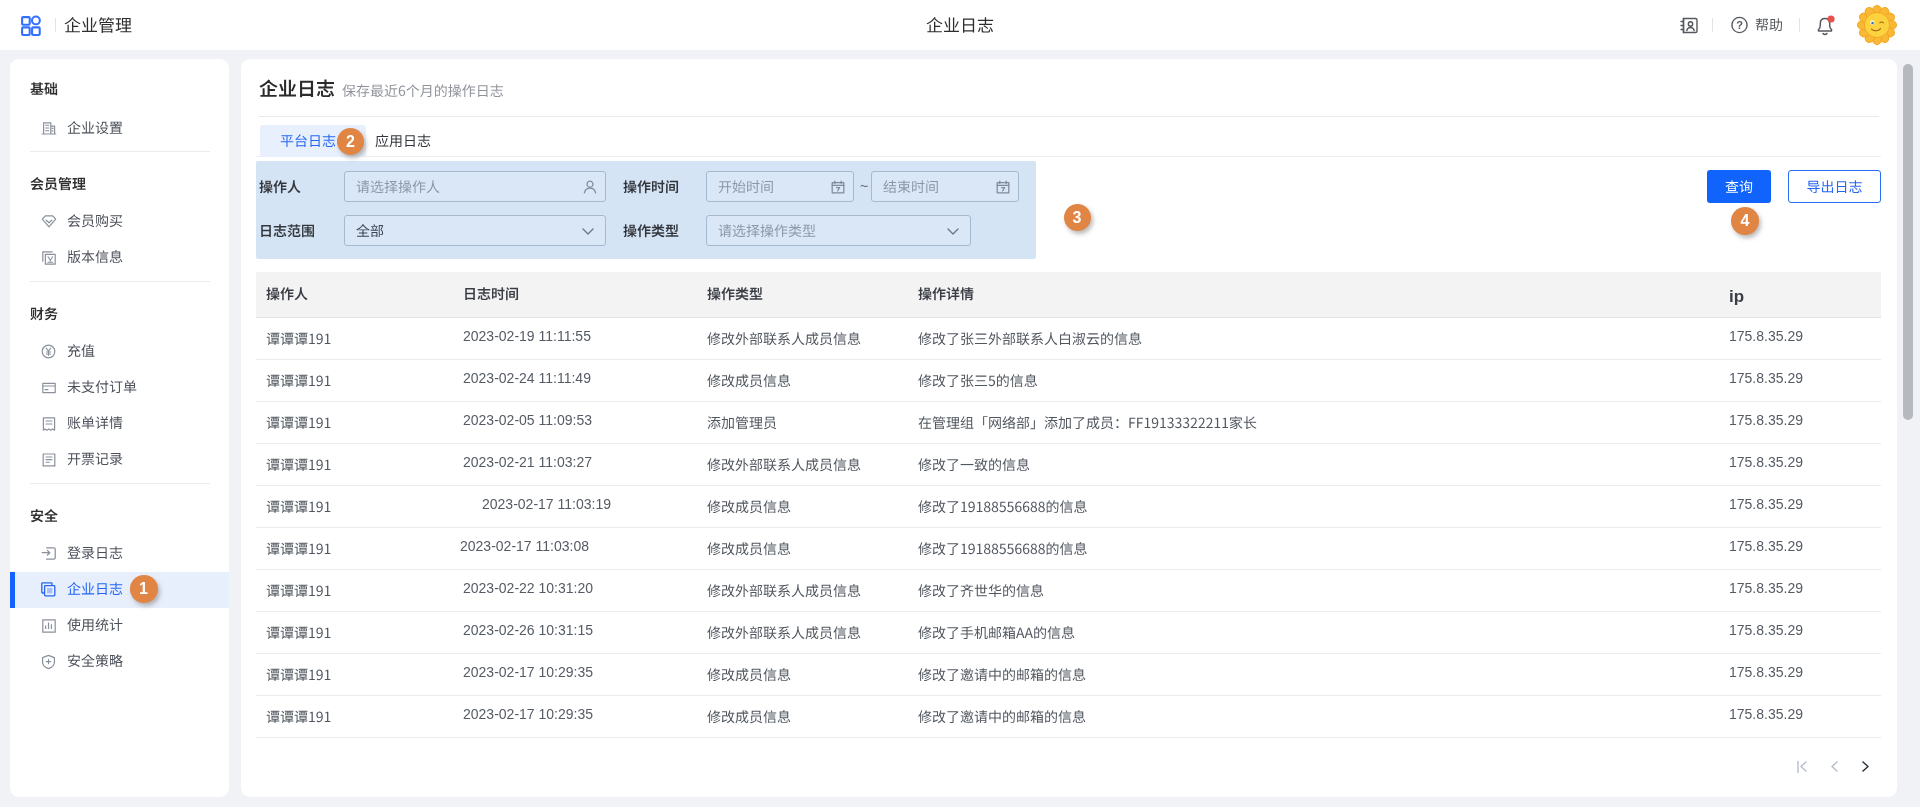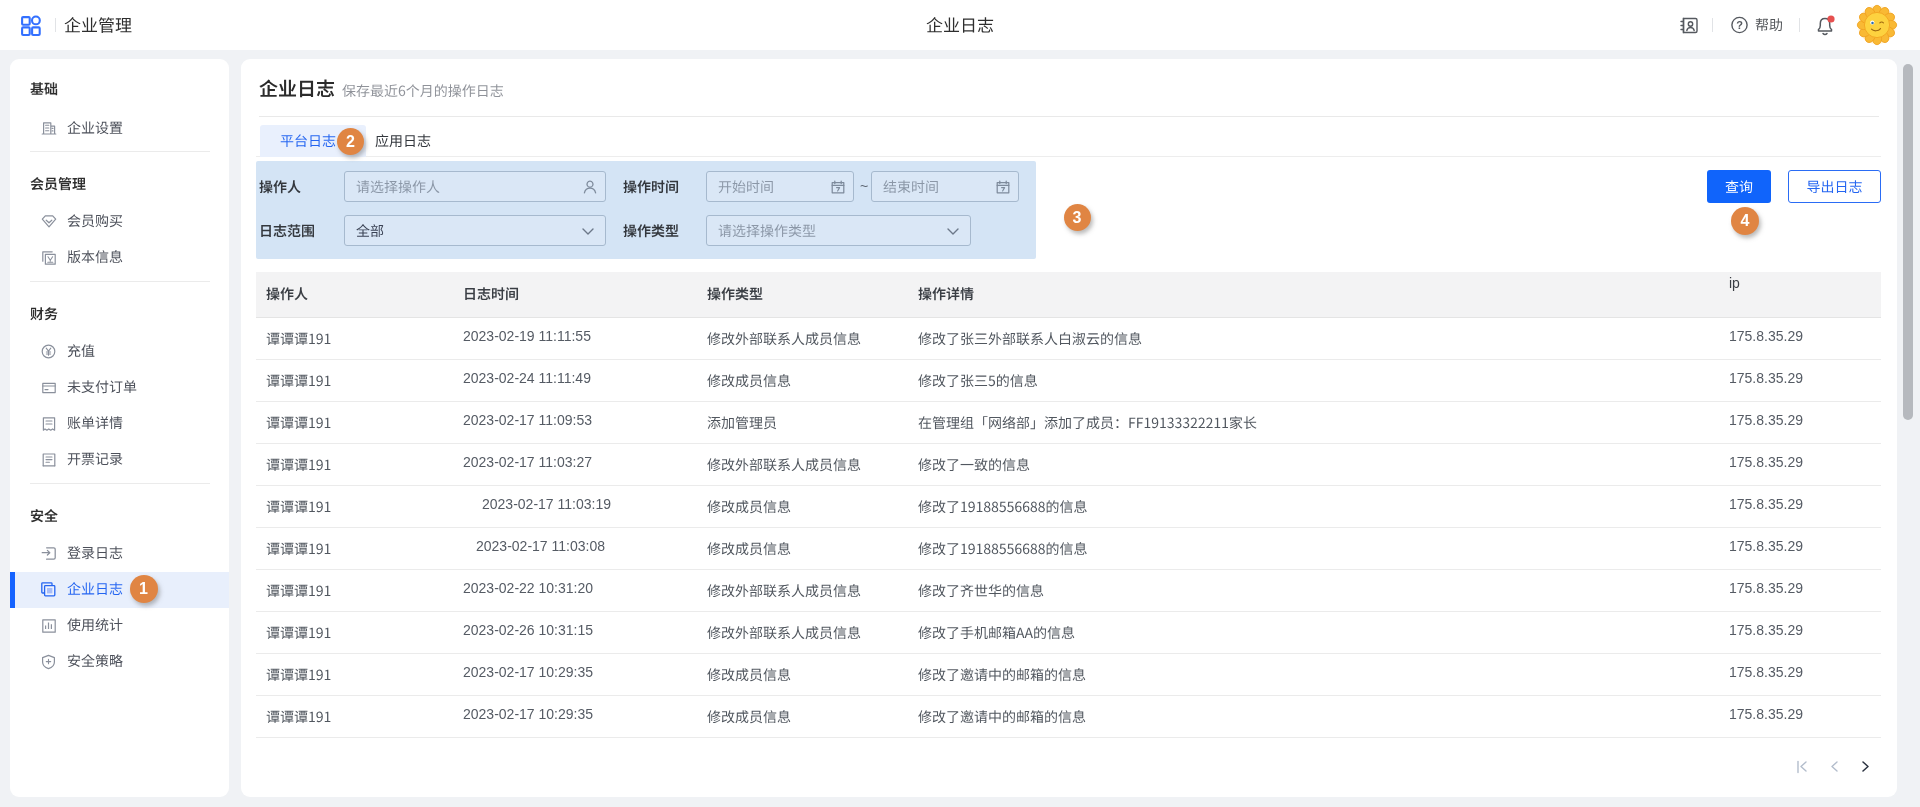--- a/index.html
+++ b/index.html
@@ -38,32 +38,32 @@
 <div style="position:absolute;left:256px;top:359px;width:1625px;height:1px;background:#ebebeb"></div>
 <div style="position:absolute;left:256px;top:401px;width:1625px;height:1px;background:#ebebeb"></div>
 <div style="position:absolute;left:256px;top:443px;width:1625px;height:1px;background:#ebebeb"></div>
 <div style="position:absolute;left:256px;top:485px;width:1625px;height:1px;background:#ebebeb"></div>
 <div style="position:absolute;left:256px;top:527px;width:1625px;height:1px;background:#ebebeb"></div>
 <div style="position:absolute;left:256px;top:569px;width:1625px;height:1px;background:#ebebeb"></div>
 <div style="position:absolute;left:256px;top:611px;width:1625px;height:1px;background:#ebebeb"></div>
 <div style="position:absolute;left:256px;top:653px;width:1625px;height:1px;background:#ebebeb"></div>
 <div style="position:absolute;left:256px;top:695px;width:1625px;height:1px;background:#ebebeb"></div>
 <div style="position:absolute;left:256px;top:737px;width:1625px;height:1px;background:#ebebeb"></div>
-<div class="abs" style="left:1729px;top:275px;font-size:14px;font-weight:normal;color:#3a3e44">ip</div>
+<div class="abs" style="left:1729px;top:287px;font-size:17px;font-weight:bold;color:#3a3e44">ip</div>
 <div class="tx" style="left:463px;top:328px">2023-02-19 11:11:55</div>
 <div class="tx" style="left:1729px;top:328px">175.8.35.29</div>
 <div class="tx" style="left:463px;top:370px">2023-02-24 11:11:49</div>
 <div class="tx" style="left:1729px;top:370px">175.8.35.29</div>
-<div class="tx" style="left:463px;top:412px">2023-02-17 11:09:53</div>
+<div class="tx" style="left:463px;top:412px">2023-02-05 11:09:53</div>
 <div class="tx" style="left:1729px;top:412px">175.8.35.29</div>
-<div class="tx" style="left:463px;top:454px">2023-02-17 11:03:27</div>
+<div class="tx" style="left:463px;top:454px">2023-02-21 11:03:27</div>
 <div class="tx" style="left:1729px;top:454px">175.8.35.29</div>
 <div class="tx" style="left:482px;top:496px">2023-02-17 11:03:19</div>
 <div class="tx" style="left:1729px;top:496px">175.8.35.29</div>
-<div class="tx" style="left:476px;top:538px">2023-02-17 11:03:08</div>
+<div class="tx" style="left:460px;top:538px">2023-02-17 11:03:08</div>
 <div class="tx" style="left:1729px;top:538px">175.8.35.29</div>
 <div class="tx" style="left:463px;top:580px">2023-02-22 10:31:20</div>
 <div class="tx" style="left:1729px;top:580px">175.8.35.29</div>
 <div class="tx" style="left:463px;top:622px">2023-02-26 10:31:15</div>
 <div class="tx" style="left:1729px;top:622px">175.8.35.29</div>
 <div class="tx" style="left:463px;top:664px">2023-02-17 10:29:35</div>
 <div class="tx" style="left:1729px;top:664px">175.8.35.29</div>
 <div class="tx" style="left:463px;top:706px">2023-02-17 10:29:35</div>
 <div class="tx" style="left:1729px;top:706px">175.8.35.29</div>
 <div style="position:absolute;left:129.5px;top:574.5px;width:28px;height:28px;border-radius:50%;background:#e08543;box-shadow:2px 3px 4px rgba(120,120,120,.5);color:#fff;font-weight:bold;font-size:16px;display:flex;align-items:center;justify-content:center">1</div>

